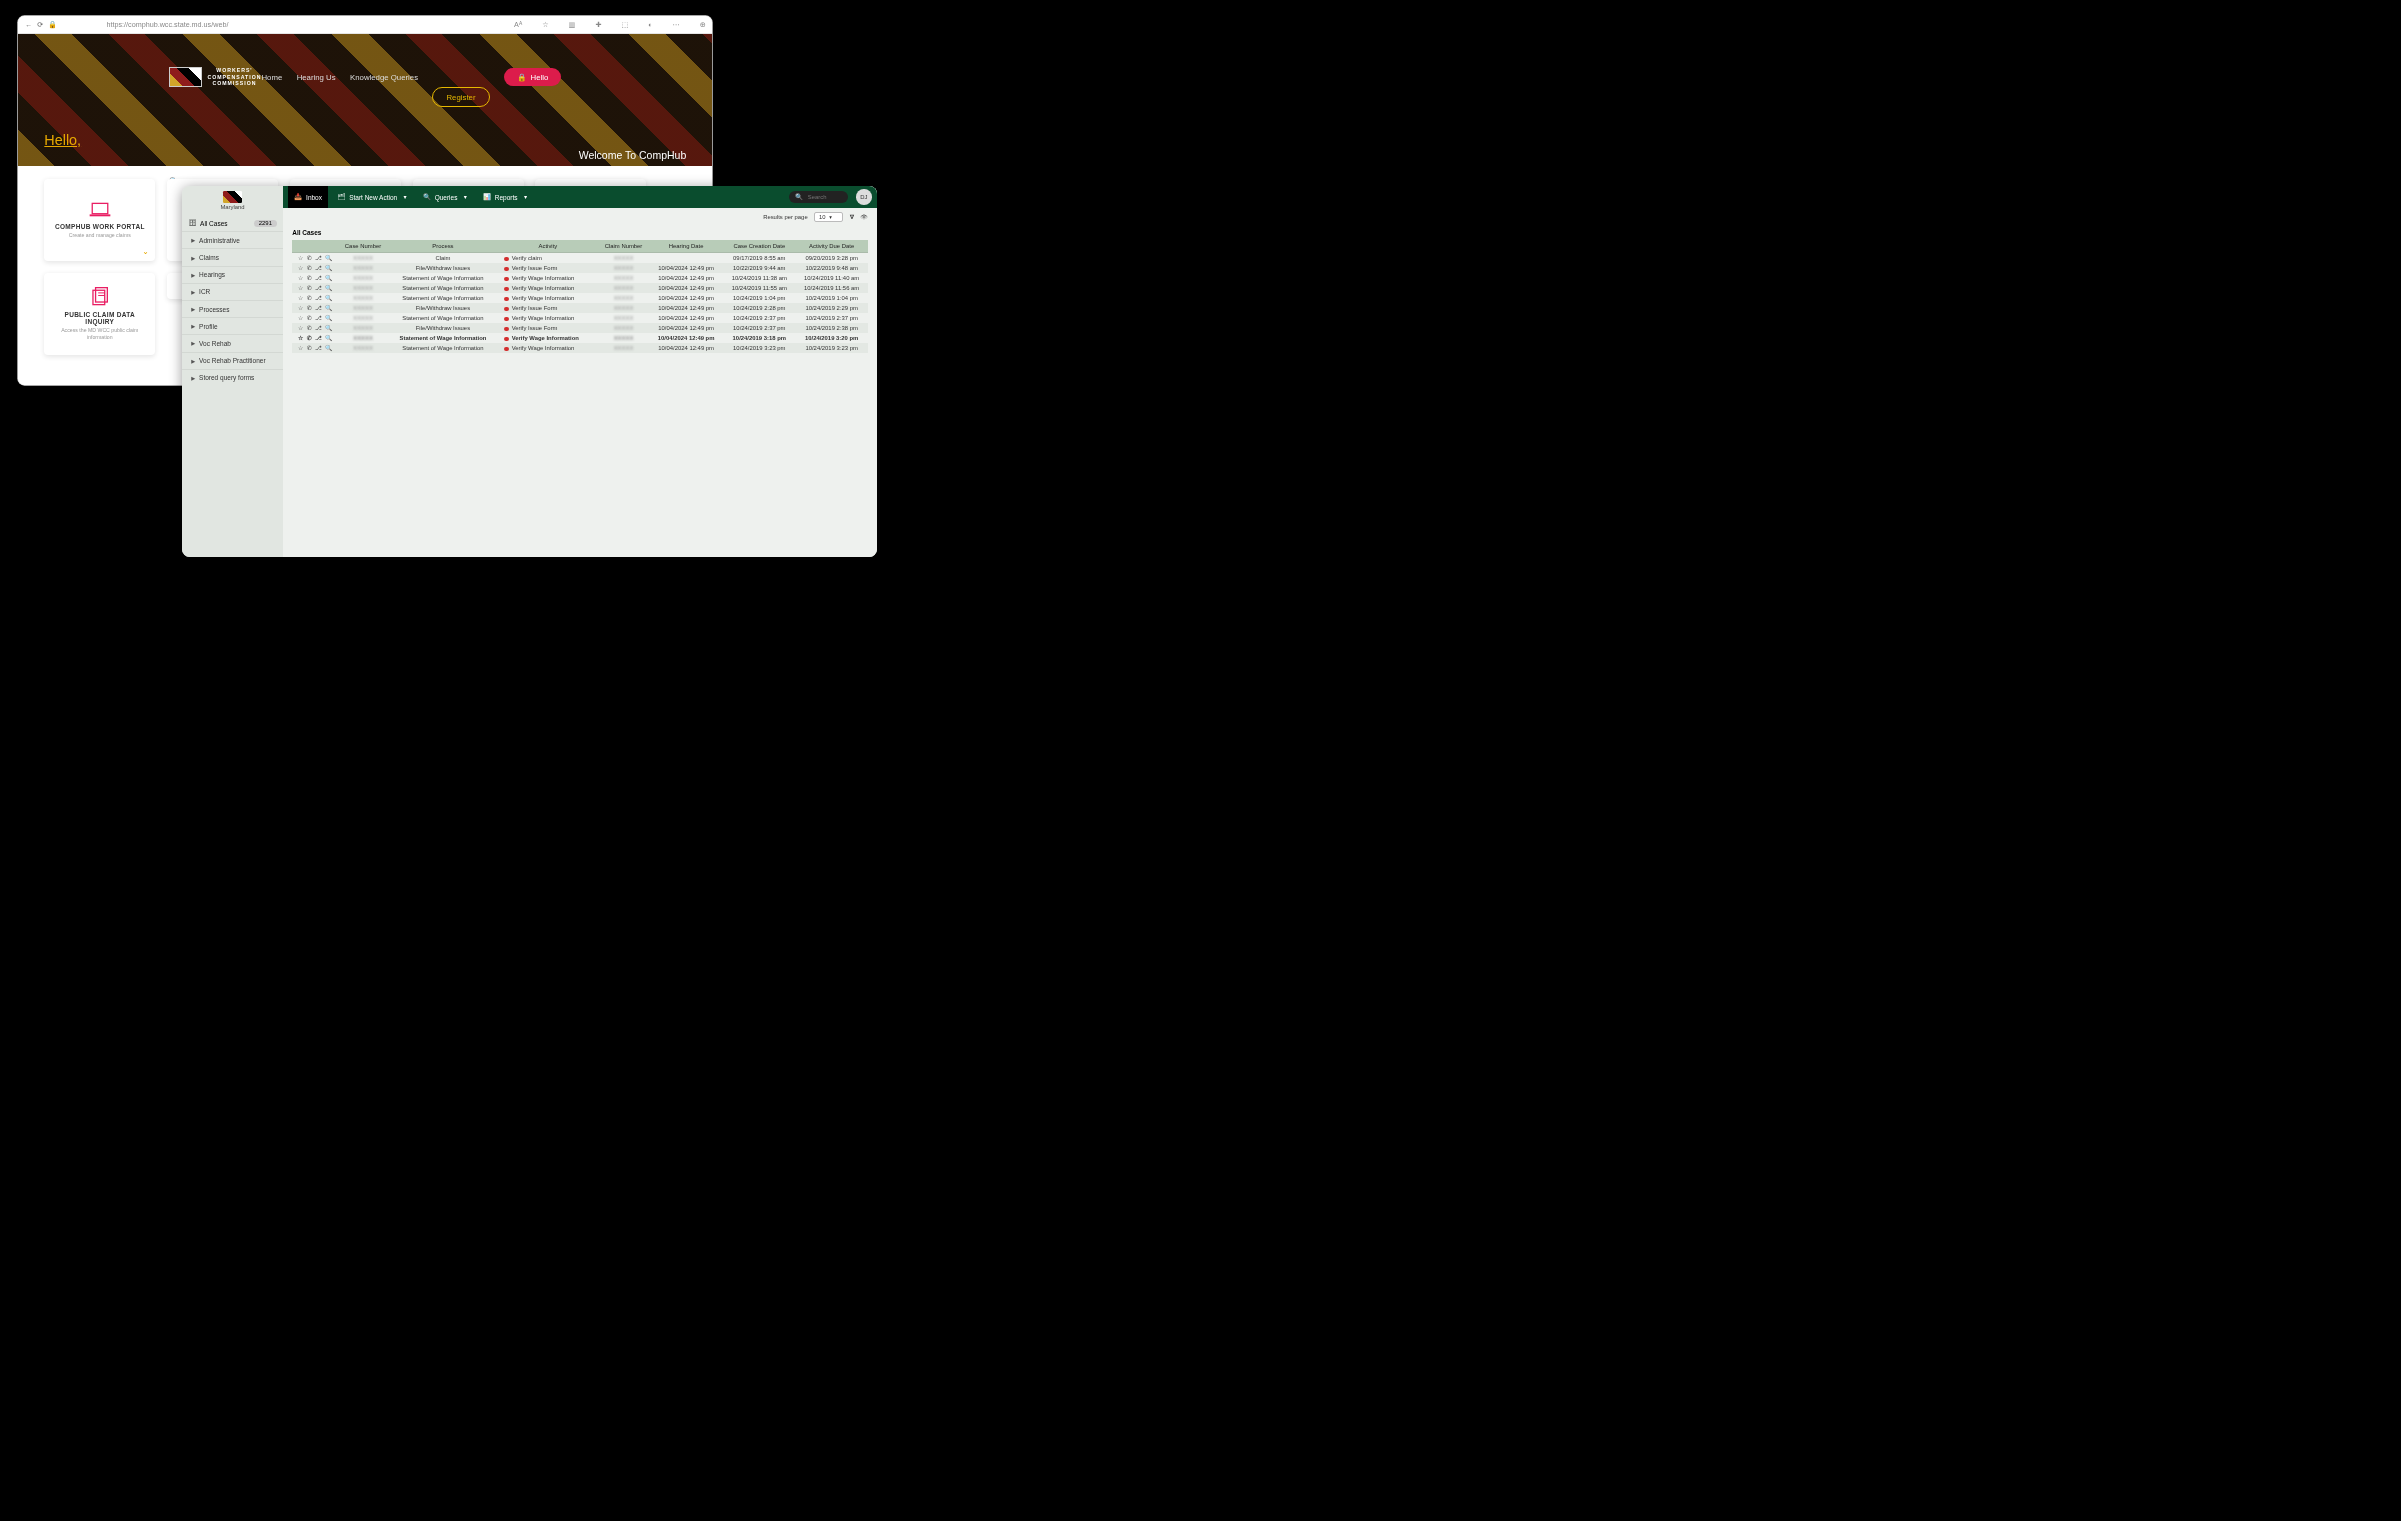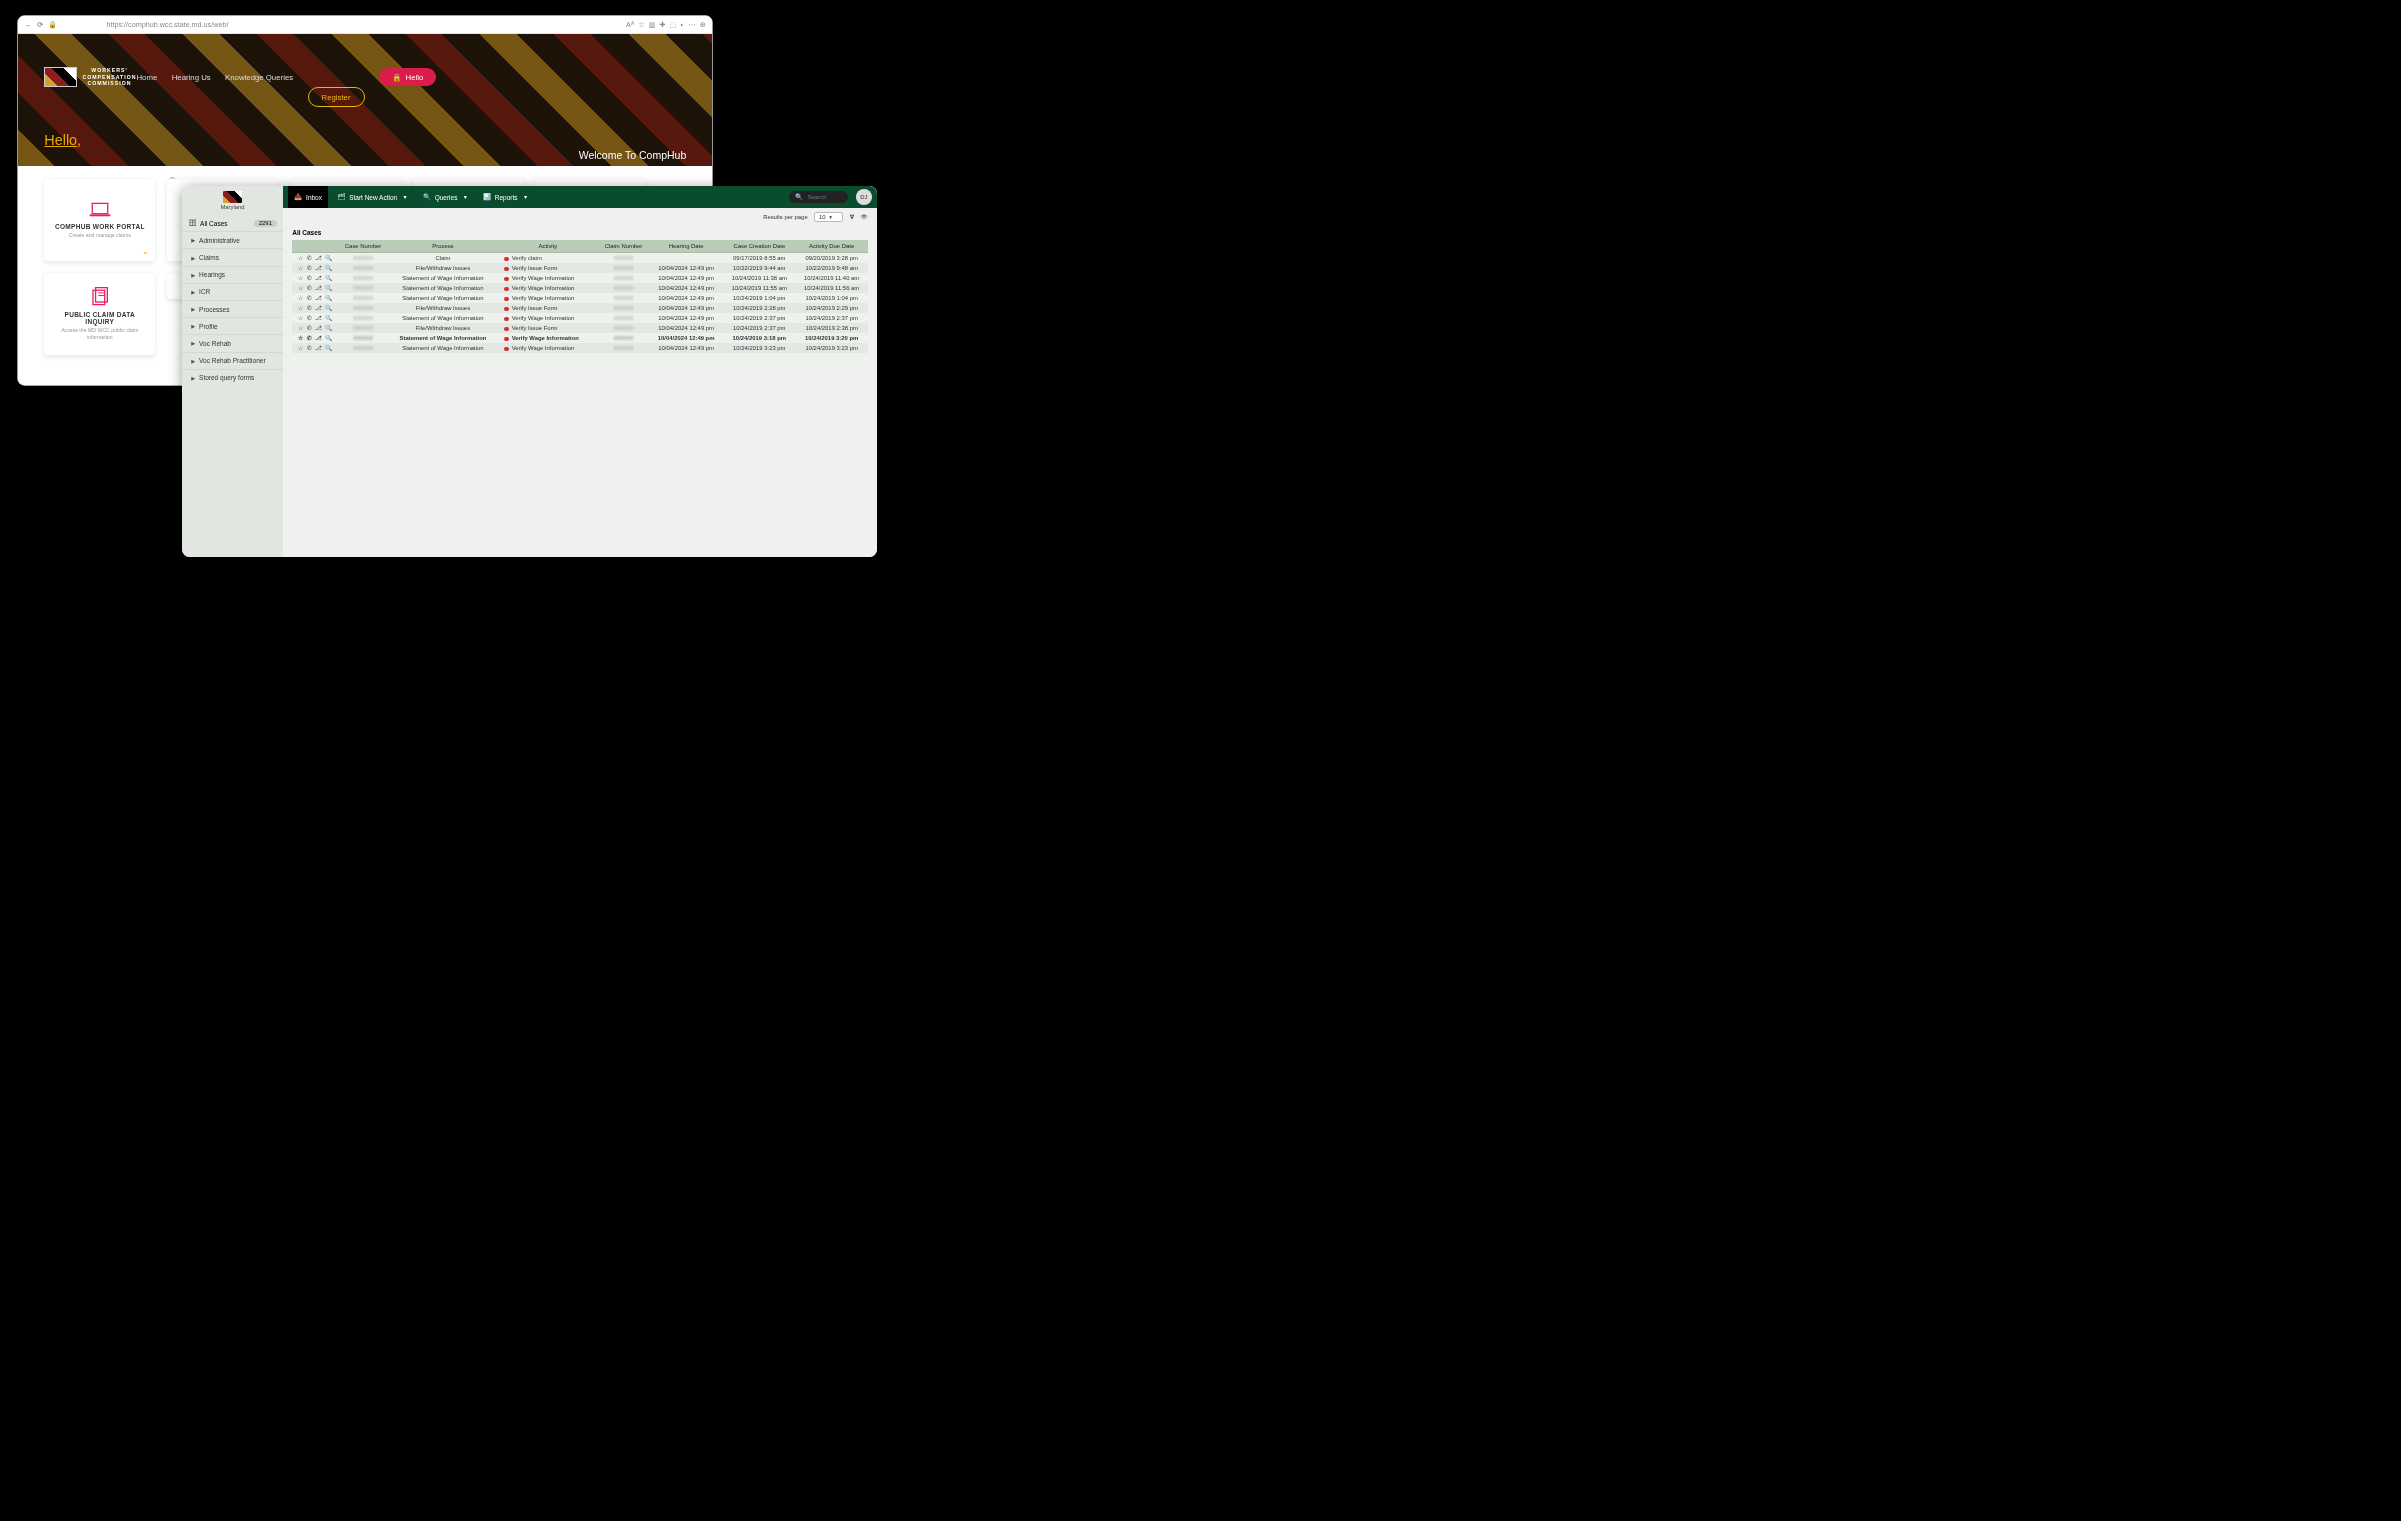--- a/index.html
+++ b/index.html
@@ -3,26 +3,26 @@
 <meta charset="utf-8">
 <style>
 * { margin:0; padding:0; box-sizing:border-box; font-family: Arial, Helvetica, sans-serif; }
 body { background:#000; width:961px; height:609px; position:relative; overflow:hidden; }
 
 
 .back-window { position:absolute; left:18.3px; top:15.7px; width:694px; height:369px; background:#fff; border-radius:6.5px; overflow:hidden; box-shadow:0 0 0 0.7px #ddd; }
 .addr-bar { height:18.3px; display:flex; align-items:center; padding:0 6.5px; font-size:7.2px; color:#555; border-bottom:0.7px solid #e5e5e5;}
 .addr-bar .nav-icn { margin-right:5.2px; color:#666; }
 .addr-bar .url { flex:1; color:#888;margin-left:44px; }
-.addr-bar .r-icn { margin-left:4px; color:#888; }
+.addr-bar .r-icn { margin-left:20px; color:#888; }
 
 .hero { position:relative; height:132px; background: linear-gradient(rgba(40,20,0,.55),rgba(40,20,0,.55)),
   repeating-linear-gradient(45deg,#d1a52a 0 26px,#111 26px 52px,#8f1c1c 52px 78px,#111 78px 105px);
   padding:13px 26px; }
-.top-bar { display:flex; align-items:center; justify-content:flex-start; }
+.top-bar { display:flex; align-items:center; justify-content:center; }
 .logo { display:flex; align-items:center; gap:5.2px; }
 .logo-flag { width:33px; height:19.6px; background:#fff; border:0.7px solid #ccc; position:relative; overflow:hidden;}
 .logo-flag::before{content:"";position:absolute;inset:0;background:linear-gradient(45deg,#d1a52a 25%,#8f1c1c 25% 50%,#000 50% 75%,#fff 75%);}
 .logo-text { color:#fff; font-size:5.2px; letter-spacing:1px; line-height:1.3; text-align:center;}
 .logo-text b{display:block;}
 .nav-menu { display:flex; align-items:center; gap:14.4px; }
 .nav-link { color:#ddd; font-size:7.8px; text-decoration:none; }
 .btn-register { border:0.7px solid #e6b800; color:#e6b800; background:transparent; padding:4.6px 13px; border-radius:10.5px; font-size:7.8px;margin-top:40px; }
 .btn-login { background:#dc1c4b; color:#fff; border:none;padding:4.6px 13px; border-radius:10.5px; font-size:7.8px; display:flex; align-items:center; gap:3.9px;}
 .hero-txt { margin-top:25px; }

